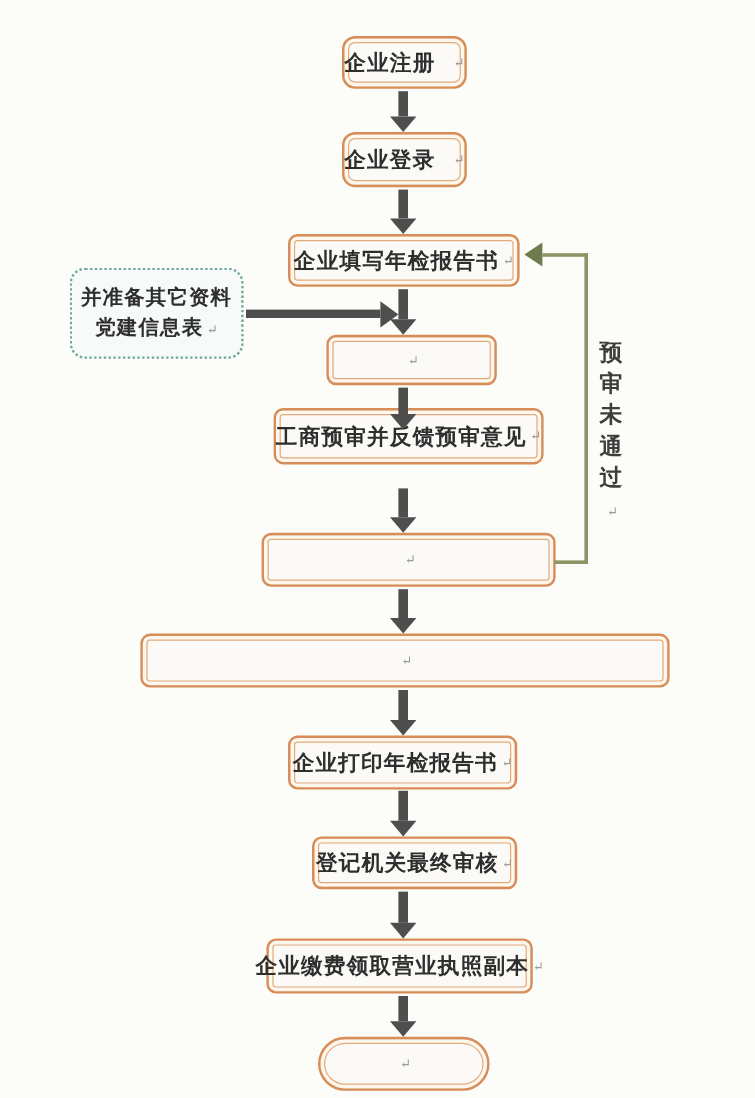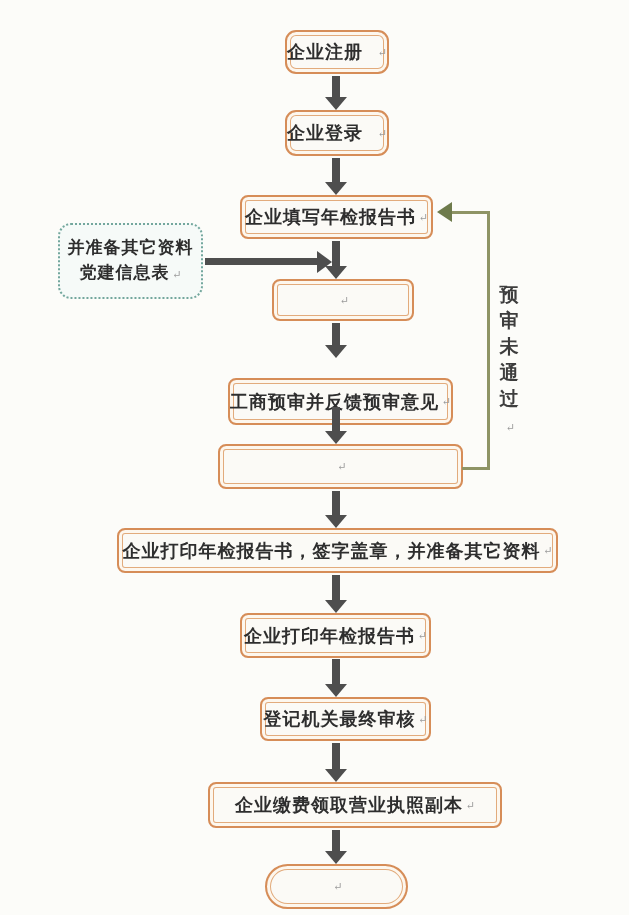--- a/index.html
+++ b/index.html
@@ -91,45 +91,44 @@
 
   <div class="node" style="left:240px;top:195px;width:193px;height:44px">
     <span>企业填写年检报告书</span>
       <span class="rm">↵</span>
   </div>
 
   <div class="node" style="left:272px;top:279px;width:142px;height:42px">
       <span class="rm">↵</span>
   </div>
 
-  <div class="node" style="left:228px;top:378px;width:225px;height:47px">
+  <div class="node" style="left:228px;top:340px;width:225px;height:47px">
     <span>工商预审并反馈预审意见</span>
       <span class="rm">↵</span>
   </div>
 
   <div class="node" style="left:218px;top:444px;width:245px;height:45px">
       <span class="rm">↵</span>
   </div>
 
   <div class="node" style="left:117px;top:528px;width:441px;height:45px">
-    <span>企业打印年检报告书，签字盖章，并准备其它资料</span>
       <span class="rm">↵</span>
   </div>
 
   <div class="node" style="left:240px;top:613px;width:191px;height:45px">
     <span>企业打印年检报告书</span>
       <span class="rm">↵</span>
   </div>
 
   <div class="node" style="left:260px;top:697px;width:171px;height:44px">
     <span>登记机关最终审核</span>
       <span class="rm">↵</span>
   </div>
 
-  <div class="node" style="left:208px;top:782px;width:294px;height:46px">
+  <div class="node" style="left:222px;top:782px;width:222px;height:46px">
     <span>企业缴费领取营业执照副本</span>
       <span class="rm">↵</span>
   </div>
 
   <div class="node stadium" style="left:265px;top:864px;width:143px;height:45px">
       <span class="rm">↵</span>
   </div>
 
   <div class="dashed-note">
     <span>并准备其它资料</span>

